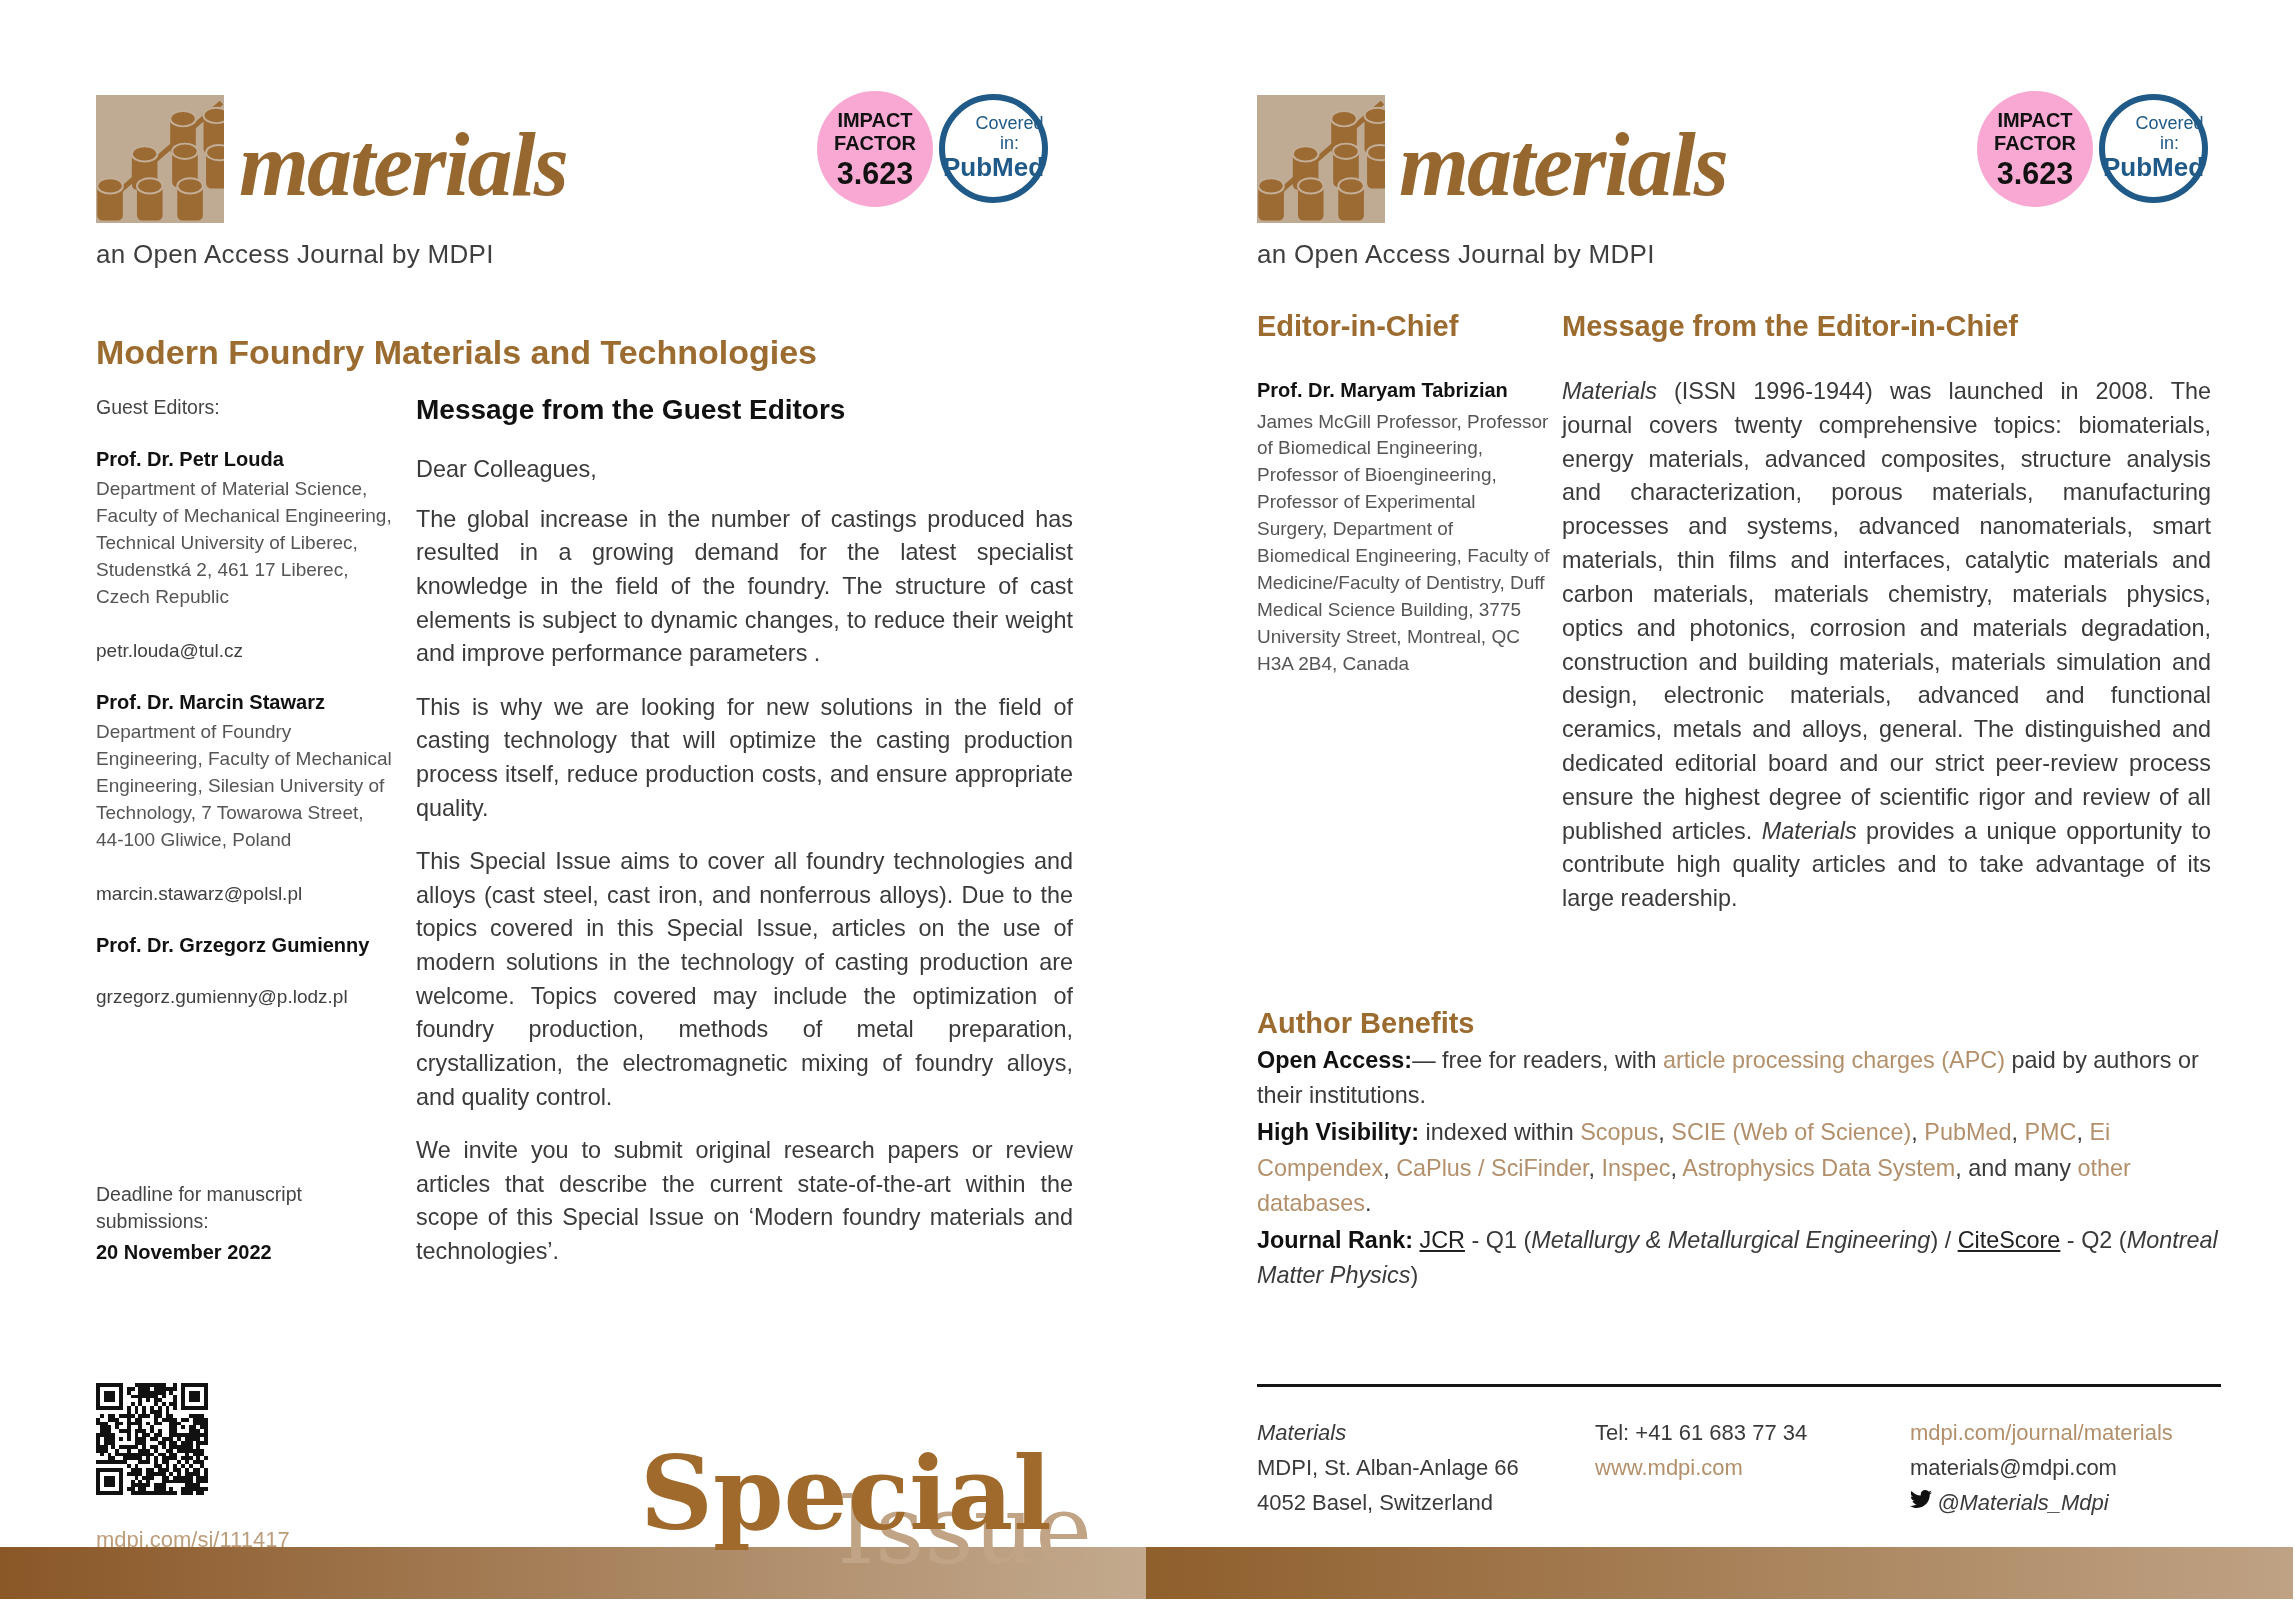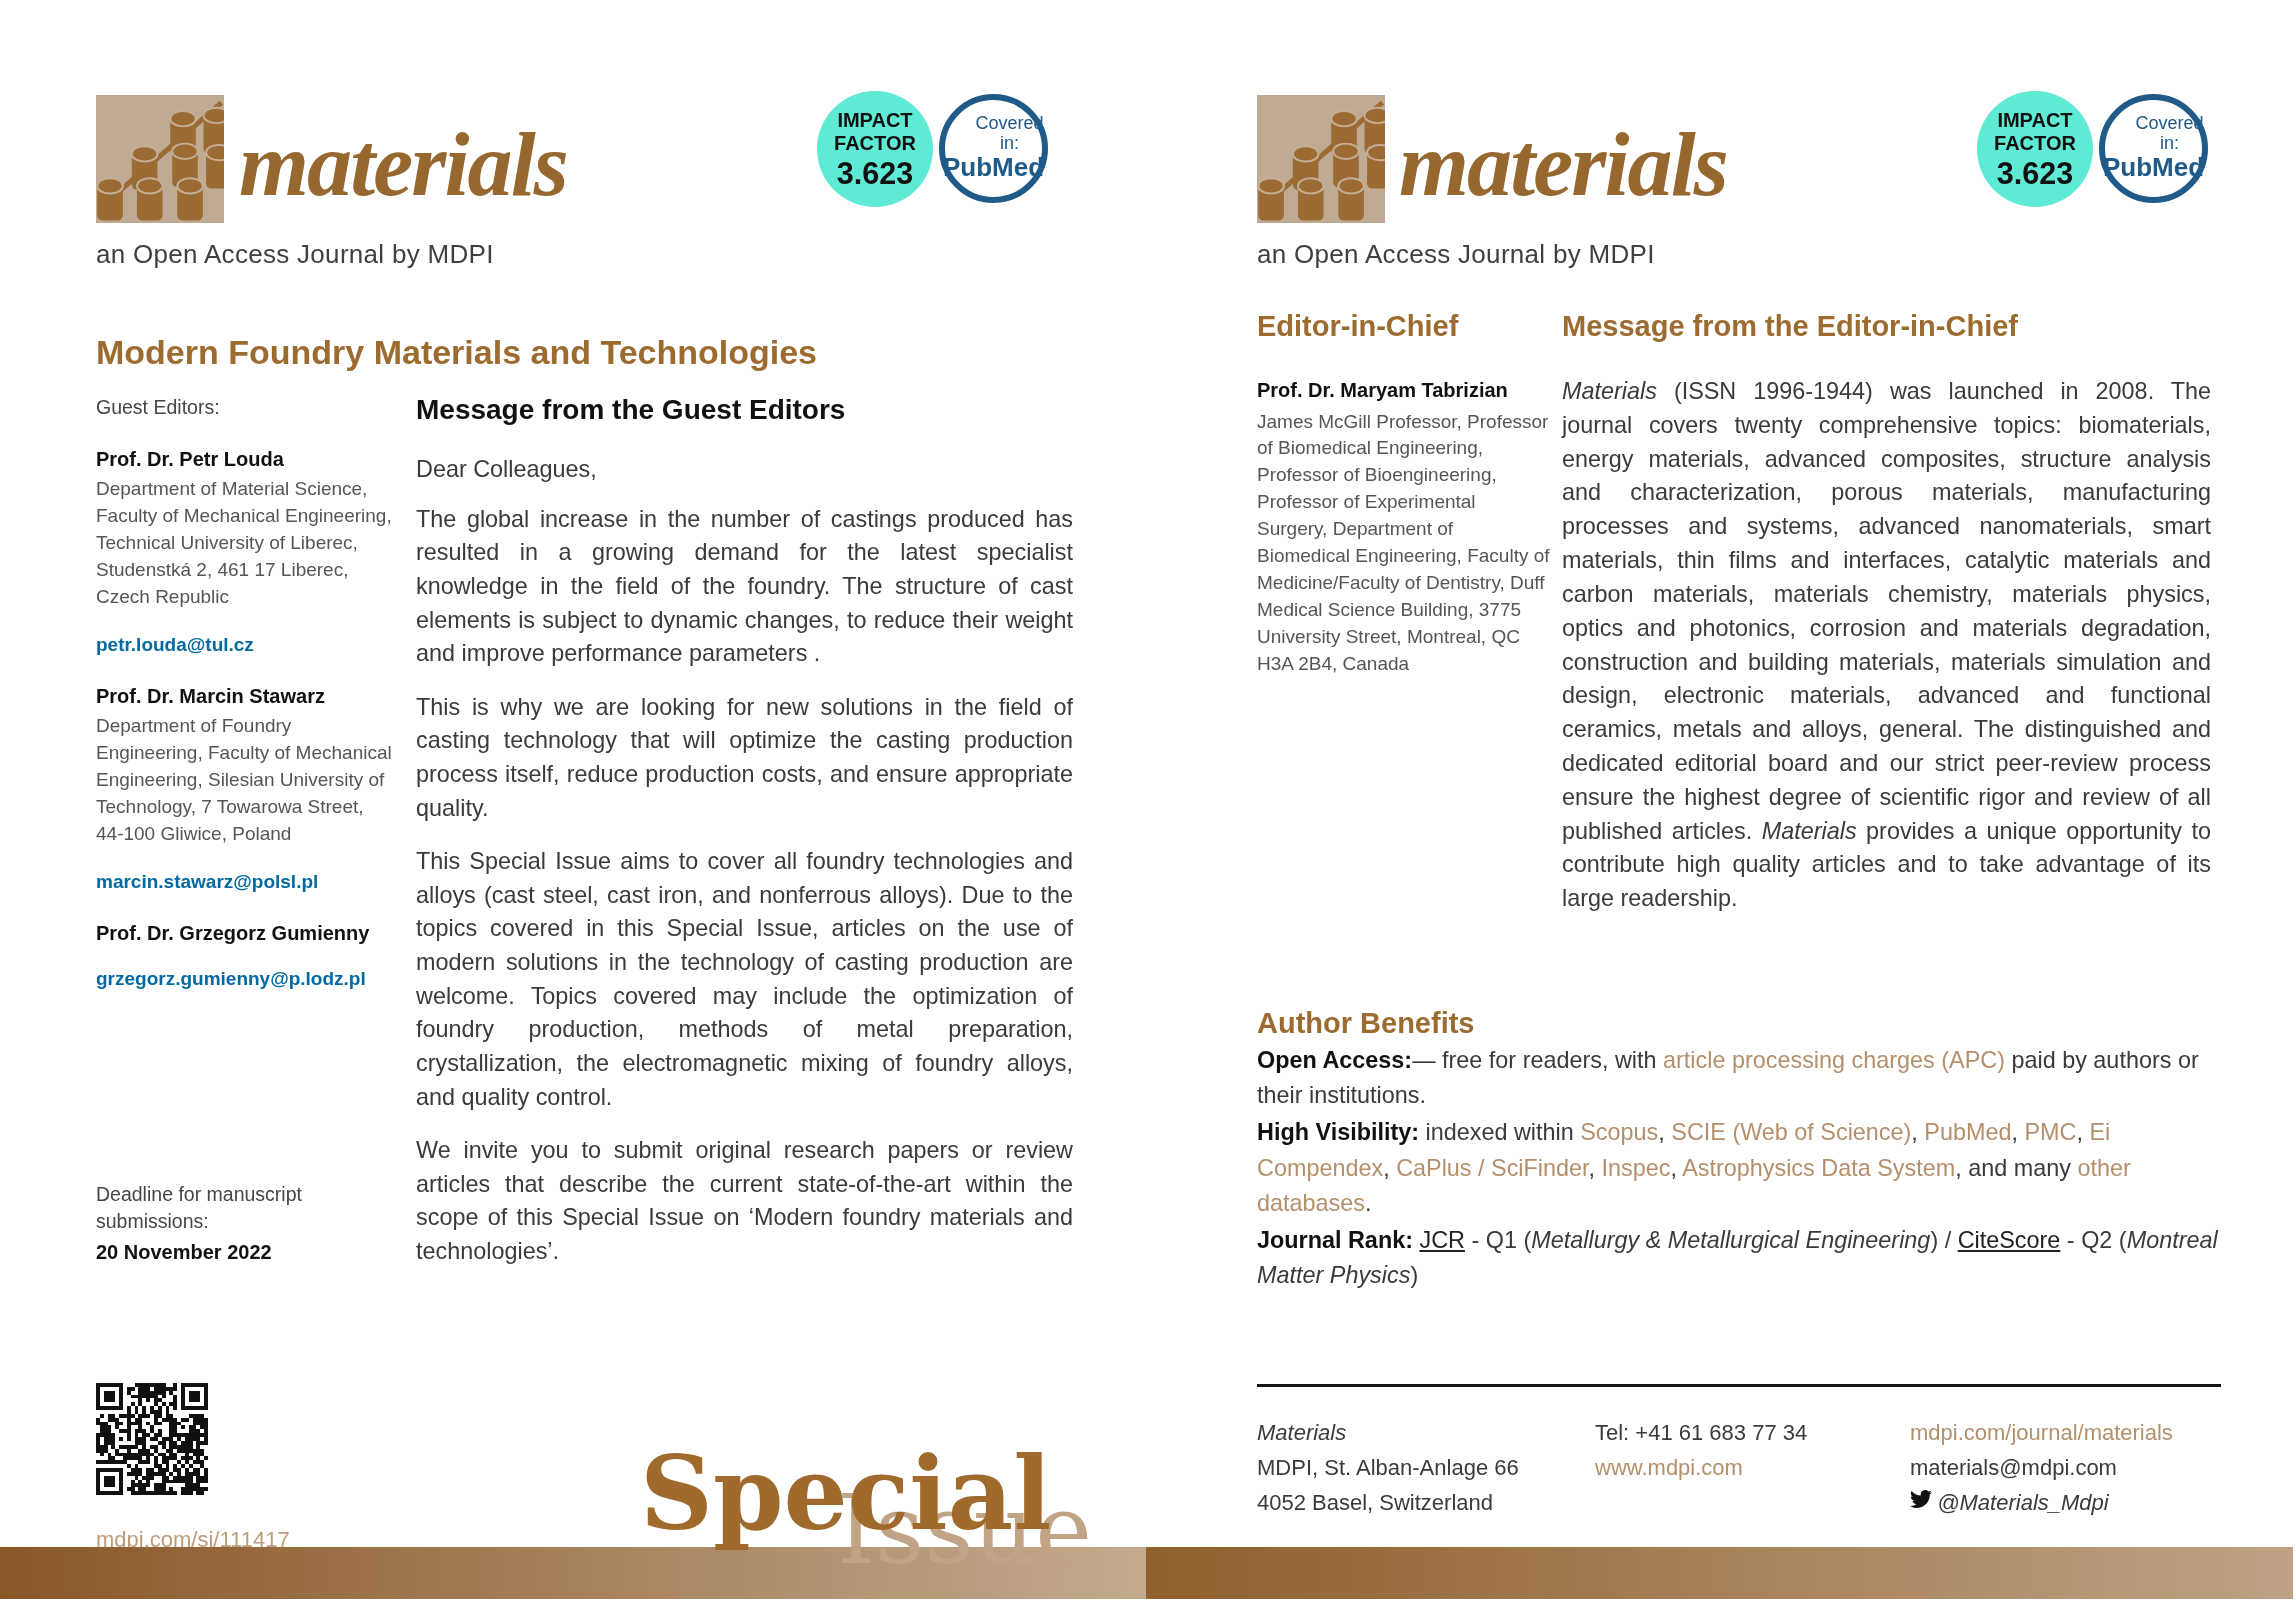--- a/index.html
+++ b/index.html
@@ -6,37 +6,37 @@
   html,body{margin:0;padding:0;background:#ffffff;}
   .canvas{position:relative;width:2295px;height:1609px;background:#ffffff;overflow:hidden;
           font-family:"Liberation Sans", sans-serif;color:#3a3a3a;}
   .abs{position:absolute;}
 
   
   .wordmark{font-family:"Liberation Serif", serif;font-style:italic;font-weight:700;
             font-size:90px;color:#96672f;letter-spacing:-1.9px;line-height:1;}
   .tagline{font-size:26px;color:#3f3f3f;letter-spacing:0.3px;}
 
-  .impact-badge{width:116px;height:116px;border-radius:50%;background:#5eead4;
+  .impact-badge{width:116px;height:116px;border-radius:50%;background:#f9a8d4;
     display:flex;flex-direction:column;align-items:center;justify-content:center;
     color:#111;text-align:center;}
   .impact-badge .if-line{font-size:20px;font-weight:bold;line-height:1.12;}
   .impact-badge .if-value{font-size:30.5px;font-weight:bold;margin-top:3.9px;line-height:1;}
   .pubmed-badge{width:97px;height:97px;border-radius:50%;background:#fff;border:6.5px solid #205a88;
     display:flex;flex-direction:column;align-items:center;justify-content:center;text-align:center;color:#205a88;}
   .pubmed-badge .cov{font-size:18px;line-height:1.1;padding-left:32px;}
   .pubmed-badge .pm{font-size:26px;font-weight:bold;line-height:1.15;}
 
   
   .si-title{font-size:34px;font-weight:bold;color:#9c6b2f;}
   .ge-label{font-size:19.5px;color:#454545;}
   .editor{margin-top:29px;width:299px;}
   .editor .name{font-size:20px;font-weight:bold;color:#111;margin-bottom:5.2px;}
   .editor .affil{font-size:19px;color:#555;line-height:1.42;}
-  .editor .email{font-size:19px;color:#0369a1;margin-top:23px;font-weight:bold;}
+  .editor .email{font-size:19px;color:#404040;margin-top:29px;}
   .deadline-label{font-size:19.5px;color:#454545;line-height:1.4;width:208px;}
   .deadline-date{font-size:20px;font-weight:bold;color:#111;margin-top:5.2px;}
 
   .msg-heading{font-size:28px;font-weight:bold;color:#111;}
   .dear{font-size:23.4px;margin-top:30px;}
   .para{font-size:23.4px;line-height:1.44;text-align:justify;margin-top:19.5px;}
 
   .qr-link{font-size:22px;color:#bd9c79;}
 
   .special-word{font-family:"DejaVu Serif", serif;font-weight:bold;font-size:101px;

